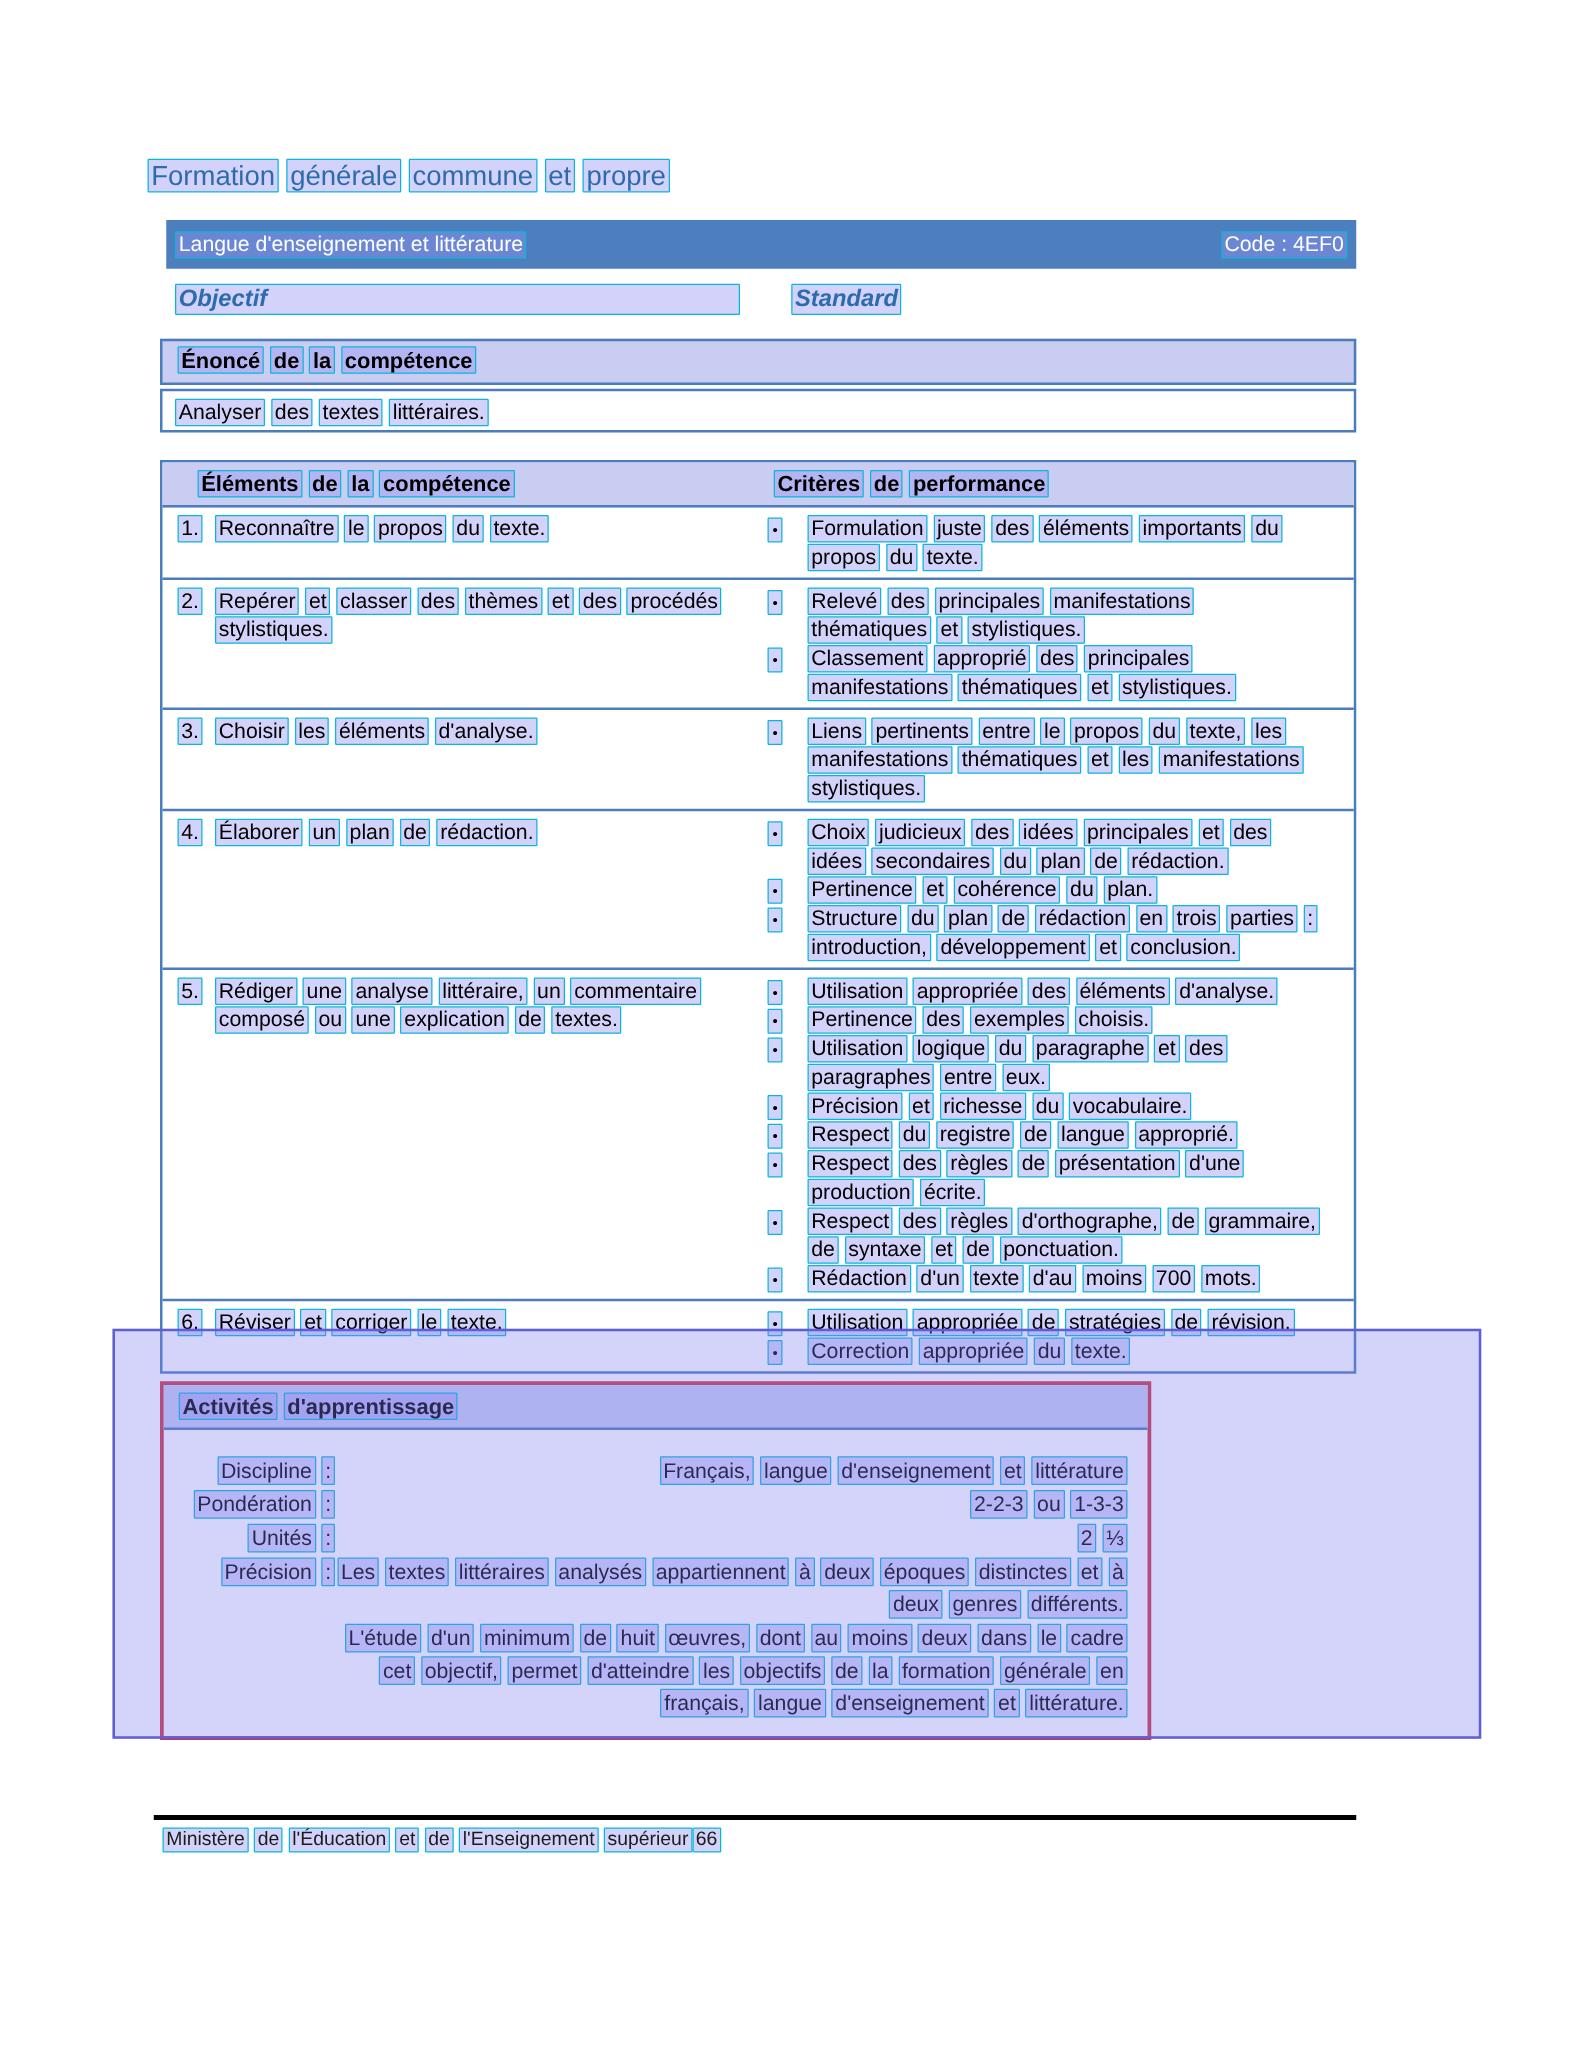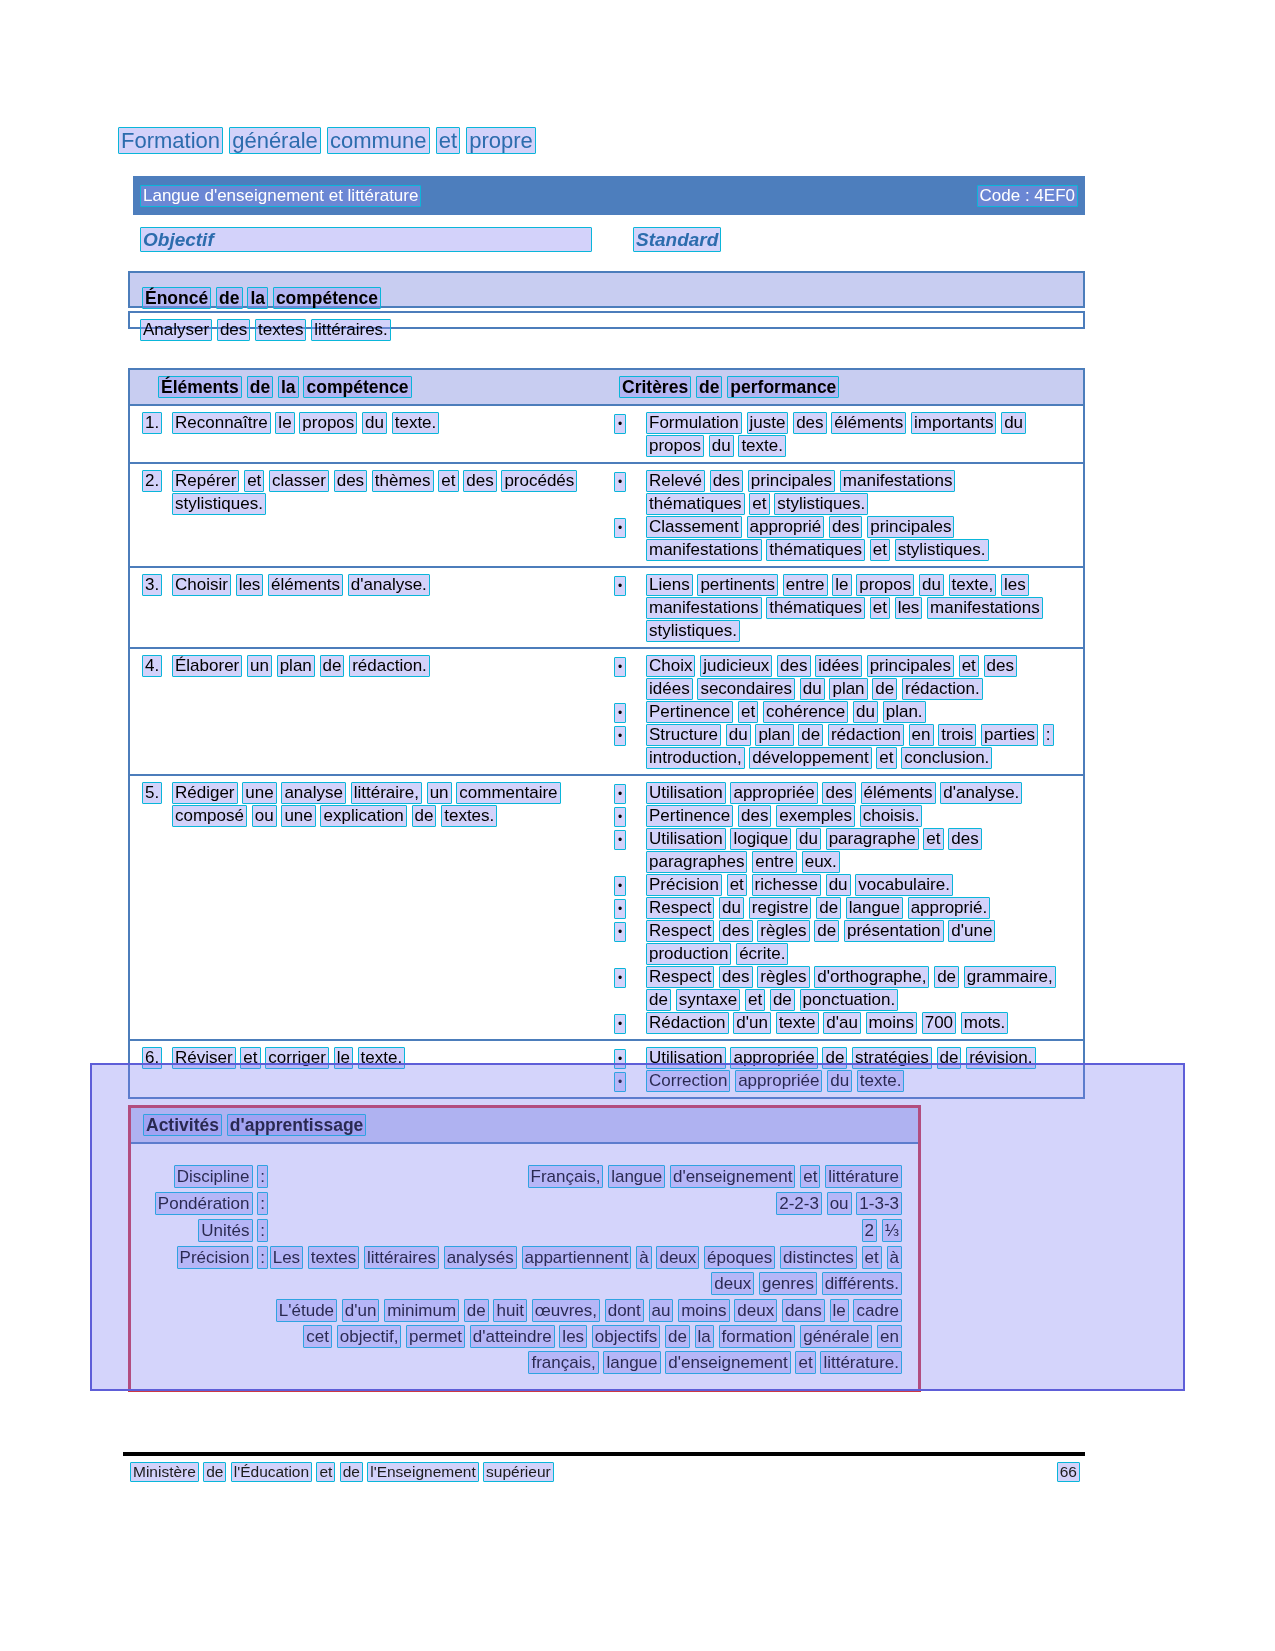--- a/index.html
+++ b/index.html
@@ -39,22 +39,22 @@
     font-size:19px; font-weight:bold; font-style:italic; color:#2c6cad;
     display:flex; align-items:flex-start;
   }
   .obj-wide { width:452px; line-height:23px; }
   .std-box { margin-left:41px; line-height:23px; }
 
   .box-table {
     position:absolute; left:128px; width:957px;
     border:2px solid #4c7dbb; background:#fff;
   }
-  .enonce-head { top:271px; height:37px; background:#c8cdf1; padding:14px 0 0 12px; font-weight:bold; font-size:17.5px; }
-  .enonce-body { top:311px; height:18px; padding:5px 0 0 10px; }
+  .enonce-head { top:271px; height:37px; background:#c8cdf1; padding:4px 0 0 12px; font-weight:bold; font-size:17.5px; }
+  .enonce-body { top:311px; height:35px; padding:5px 0 0 10px; }
 
   .comp-table { top:368px; }
   .comp-header {
     display:flex; background:#c8cdf1; height:36px;
     border-bottom:2px solid #4c7dbb; padding:6px 0 0 12px;
     font-weight:bold; font-size:17.5px;
   }
   .comp-header .c1 { width:477px;padding-left:16px; }
   .comp-header .c2 { flex:1; }
   .trow { display:flex; padding:5px 0; }
@@ -90,21 +90,21 @@
   .act-row .hl { line-height:21px; }
   .act-label { flex:0 0 125px; }
   .act-value { flex:1; }
 
   .footer-rule {
     position:absolute; left:123px; top:1452px; width:962px; height:4px;
     background:#000; z-index:2;
   }
   .footer-row {
     position:absolute; left:130px; top:1461px; width:950px;
-    display:flex; justify-content:space-between;
+    display:flex; 
     font-size:15.5px; color:#1b1b1b; line-height:21px;
   }
   .footer-row .hl { line-height:18px; }
 </style>
 </head>
 <body>
 
 <div class="doc-title hl-words"><span class="hl">Formation</span> <span class="hl">générale</span> <span class="hl">commune</span> <span class="hl">et</span> <span class="hl">propre</span> </div>
 
 <div class="top-bar">

